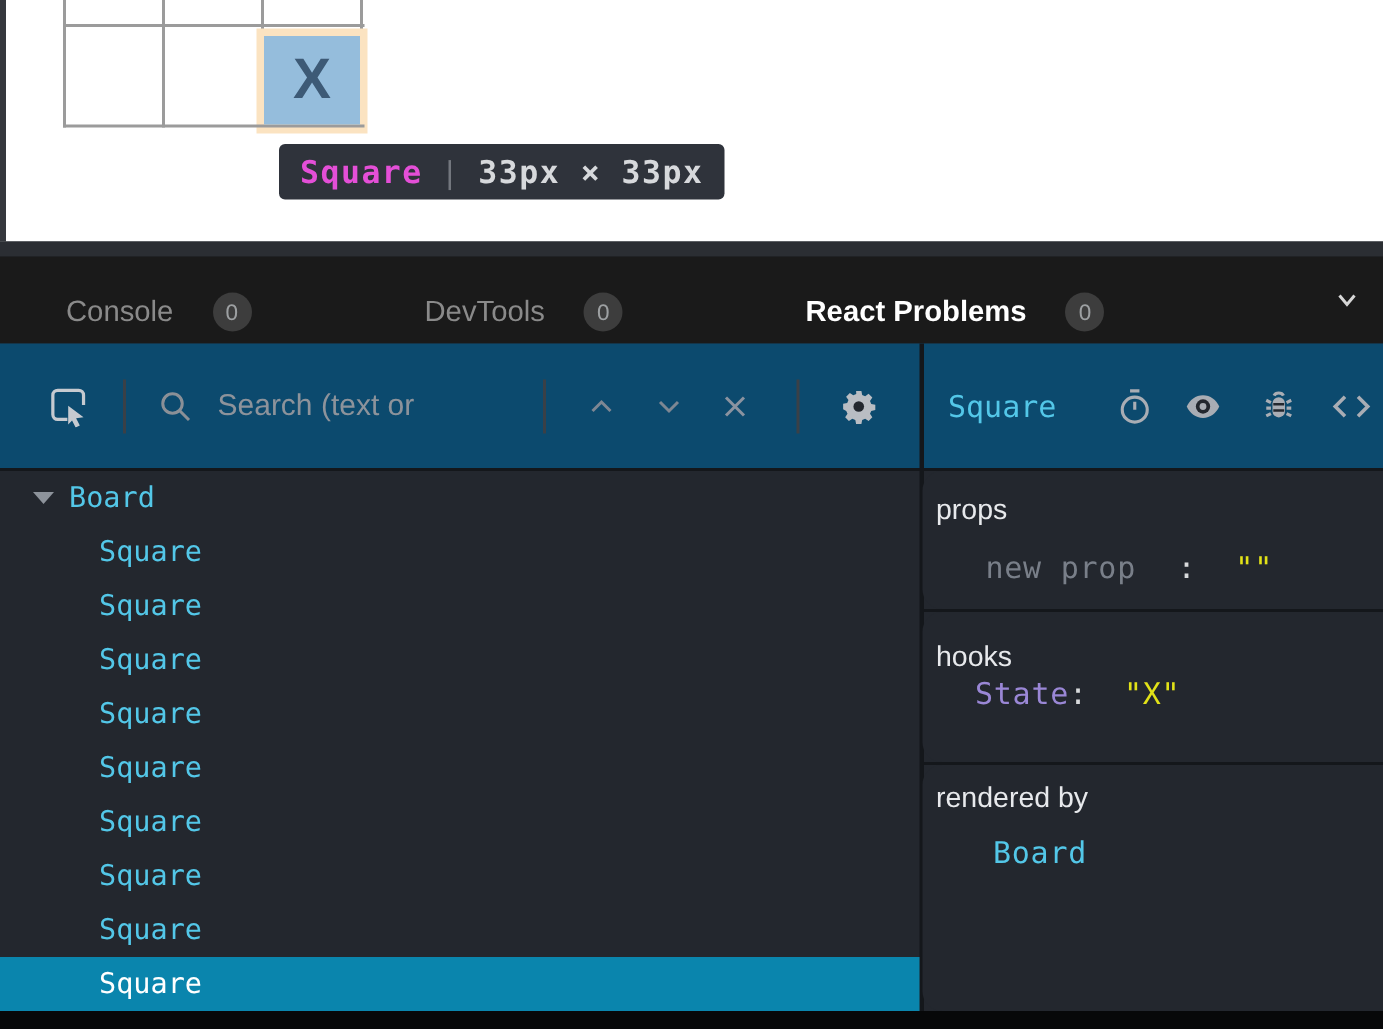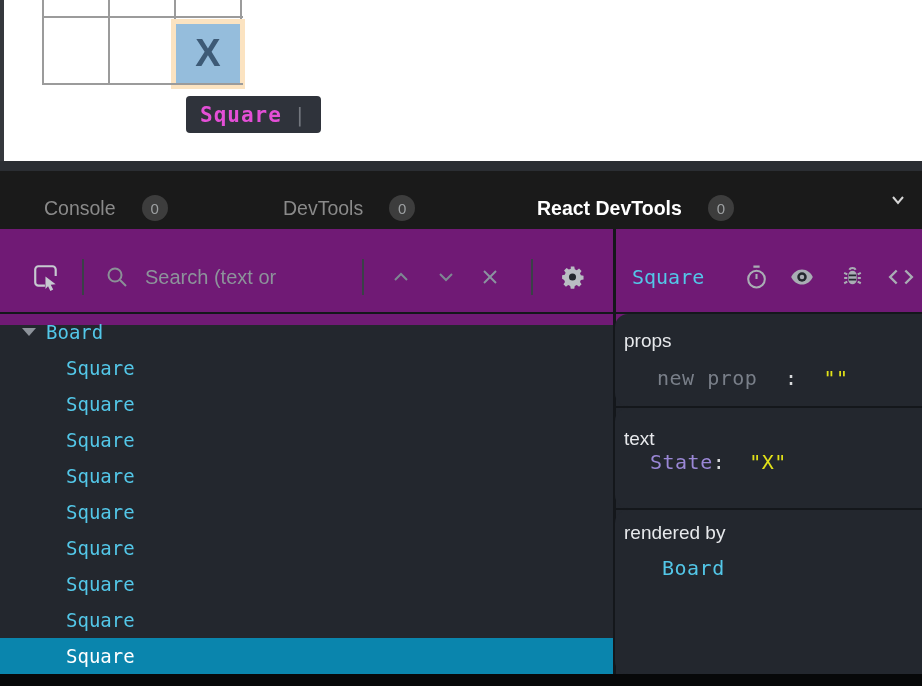--- a/index.html
+++ b/index.html
@@ -28,21 +28,21 @@
   .gap-strip{left:0;top:161px;width:922px;height:10px;background:#2b2e33;}
   .tabbar{left:0;top:171px;width:922px;height:58px;background:#1a1a1a;}
   .tab{position:absolute;top:0;height:74px;display:flex;align-items:center;gap:26px;cursor:default;}
   .tab-label{font-size:19.5px;color:#8a8a8a;}
   .tab.active .tab-label{color:#ffffff;font-weight:bold;}
   .badge{width:26px;height:26px;border-radius:50%;background:#3d3d3d;color:#9da0a2;
          font-size:15px;display:flex;align-items:center;justify-content:center;}
   .tab-chevron{position:absolute;right:14px;top:50%;transform:translateY(-50%);line-height:0;}
 
   
-  .toolbar{left:0;top:229px;width:922px;height:96px;background:#701a75;}
+  .toolbar{left:0;top:229px;width:922px;height:83px;background:#0c4a6e;}
   .tb{position:absolute;top:50%;transform:translateY(-50%);line-height:0;background:none;border:none;padding:0;}
   .tsep{position:absolute;top:50%;transform:translateY(-50%);width:2px;height:36px;background:#3a4047;}
   .search-input{position:absolute;left:143px;top:50%;transform:translateY(-50%);width:210px;
         background:transparent;border:none;outline:none;font-size:20px;color:#c8ccd1;
         font-family:"Liberation Sans",sans-serif;}
   .search-input::placeholder{color:#8d939b;}
   .sel-comp{position:absolute;left:632px;top:50%;transform:translateY(-50%);
         font-family:"DejaVu Sans Mono",monospace;font-size:20px;color:#53c7e8;line-height:normal;}
 
   
@@ -88,36 +88,37 @@
     <div class="abs gline gv" style="left:240px"></div>
     <div class="abs hl-pad"></div>
     <div class="abs gline gh" style="top:16px"></div>
     <div class="abs gline gh" style="top:83px"></div>
     <div class="abs hl-content">
       <span>X</span>
     </div>
     <div class="abs tooltip">
       <span class="tt-name">Square</span>
       <span class="tt-sep">|</span>
+      <span class="tt-dims">33px × 33px</span>
     </div>
   </div>
 
   <div class="abs gap-strip"></div>
 
   <div class="abs tabbar">
     <div class="tab" style="left:44px">
       <span class="tab-label">Console</span>
       <span class="badge">0</span>
     </div>
     <div class="tab" style="left:283px">
       <span class="tab-label">DevTools</span>
       <span class="badge">0</span>
     </div>
     <div class="tab active" style="left:537px">
-      <span class="tab-label">React DevTools</span>
+      <span class="tab-label">React Problems</span>
       <span class="badge">0</span>
     </div>
     <span class="tab-chevron">
       <svg width="20" height="20" viewBox="0 0 20 20" fill="none" stroke="#d6d6d6" stroke-width="2">
           <polyline points="5,7 10,13 15,7"></polyline>
         </svg>
     </span>
   </div>
 
   <div class="abs toolbar">
@@ -232,21 +233,21 @@
     <span class="sec-label" style="top:16px">props</span>
     <div class="kv" style="left:42px;top:52px">
       <input class="k-gray" type="text" placeholder="new prop" style="">
       <span class="colon" style="margin-left:24px">:</span>
       <span class="v-yellow" style="margin-left:26px">""</span>
     </div>
   </div>
   <div class="abs secdiv" style="top:406px"></div>
 
   <div class="abs sec" style="top:408px;height:100px">
-    <span class="sec-label" style="top:20px">text</span>
+    <span class="sec-label" style="top:20px">hooks</span>
     <span class="hook-icon">
       <svg width="24" height="24" viewBox="0 0 24 24">
         <rect x="9" y="3" width="12" height="12" rx="2" fill="none" stroke="#c0c3c8" stroke-width="2"></rect>
         <g fill="#c0c3c8">
           <rect x="3" y="4" width="3" height="3"></rect>
             <rect x="3" y="9" width="3" height="3"></rect>
             <rect x="3" y="14" width="3" height="3"></rect>
           <rect x="3" y="19" width="3" height="3"></rect>
             <rect x="8" y="19" width="3" height="3"></rect>
             <rect x="13" y="19" width="3" height="3"></rect>

